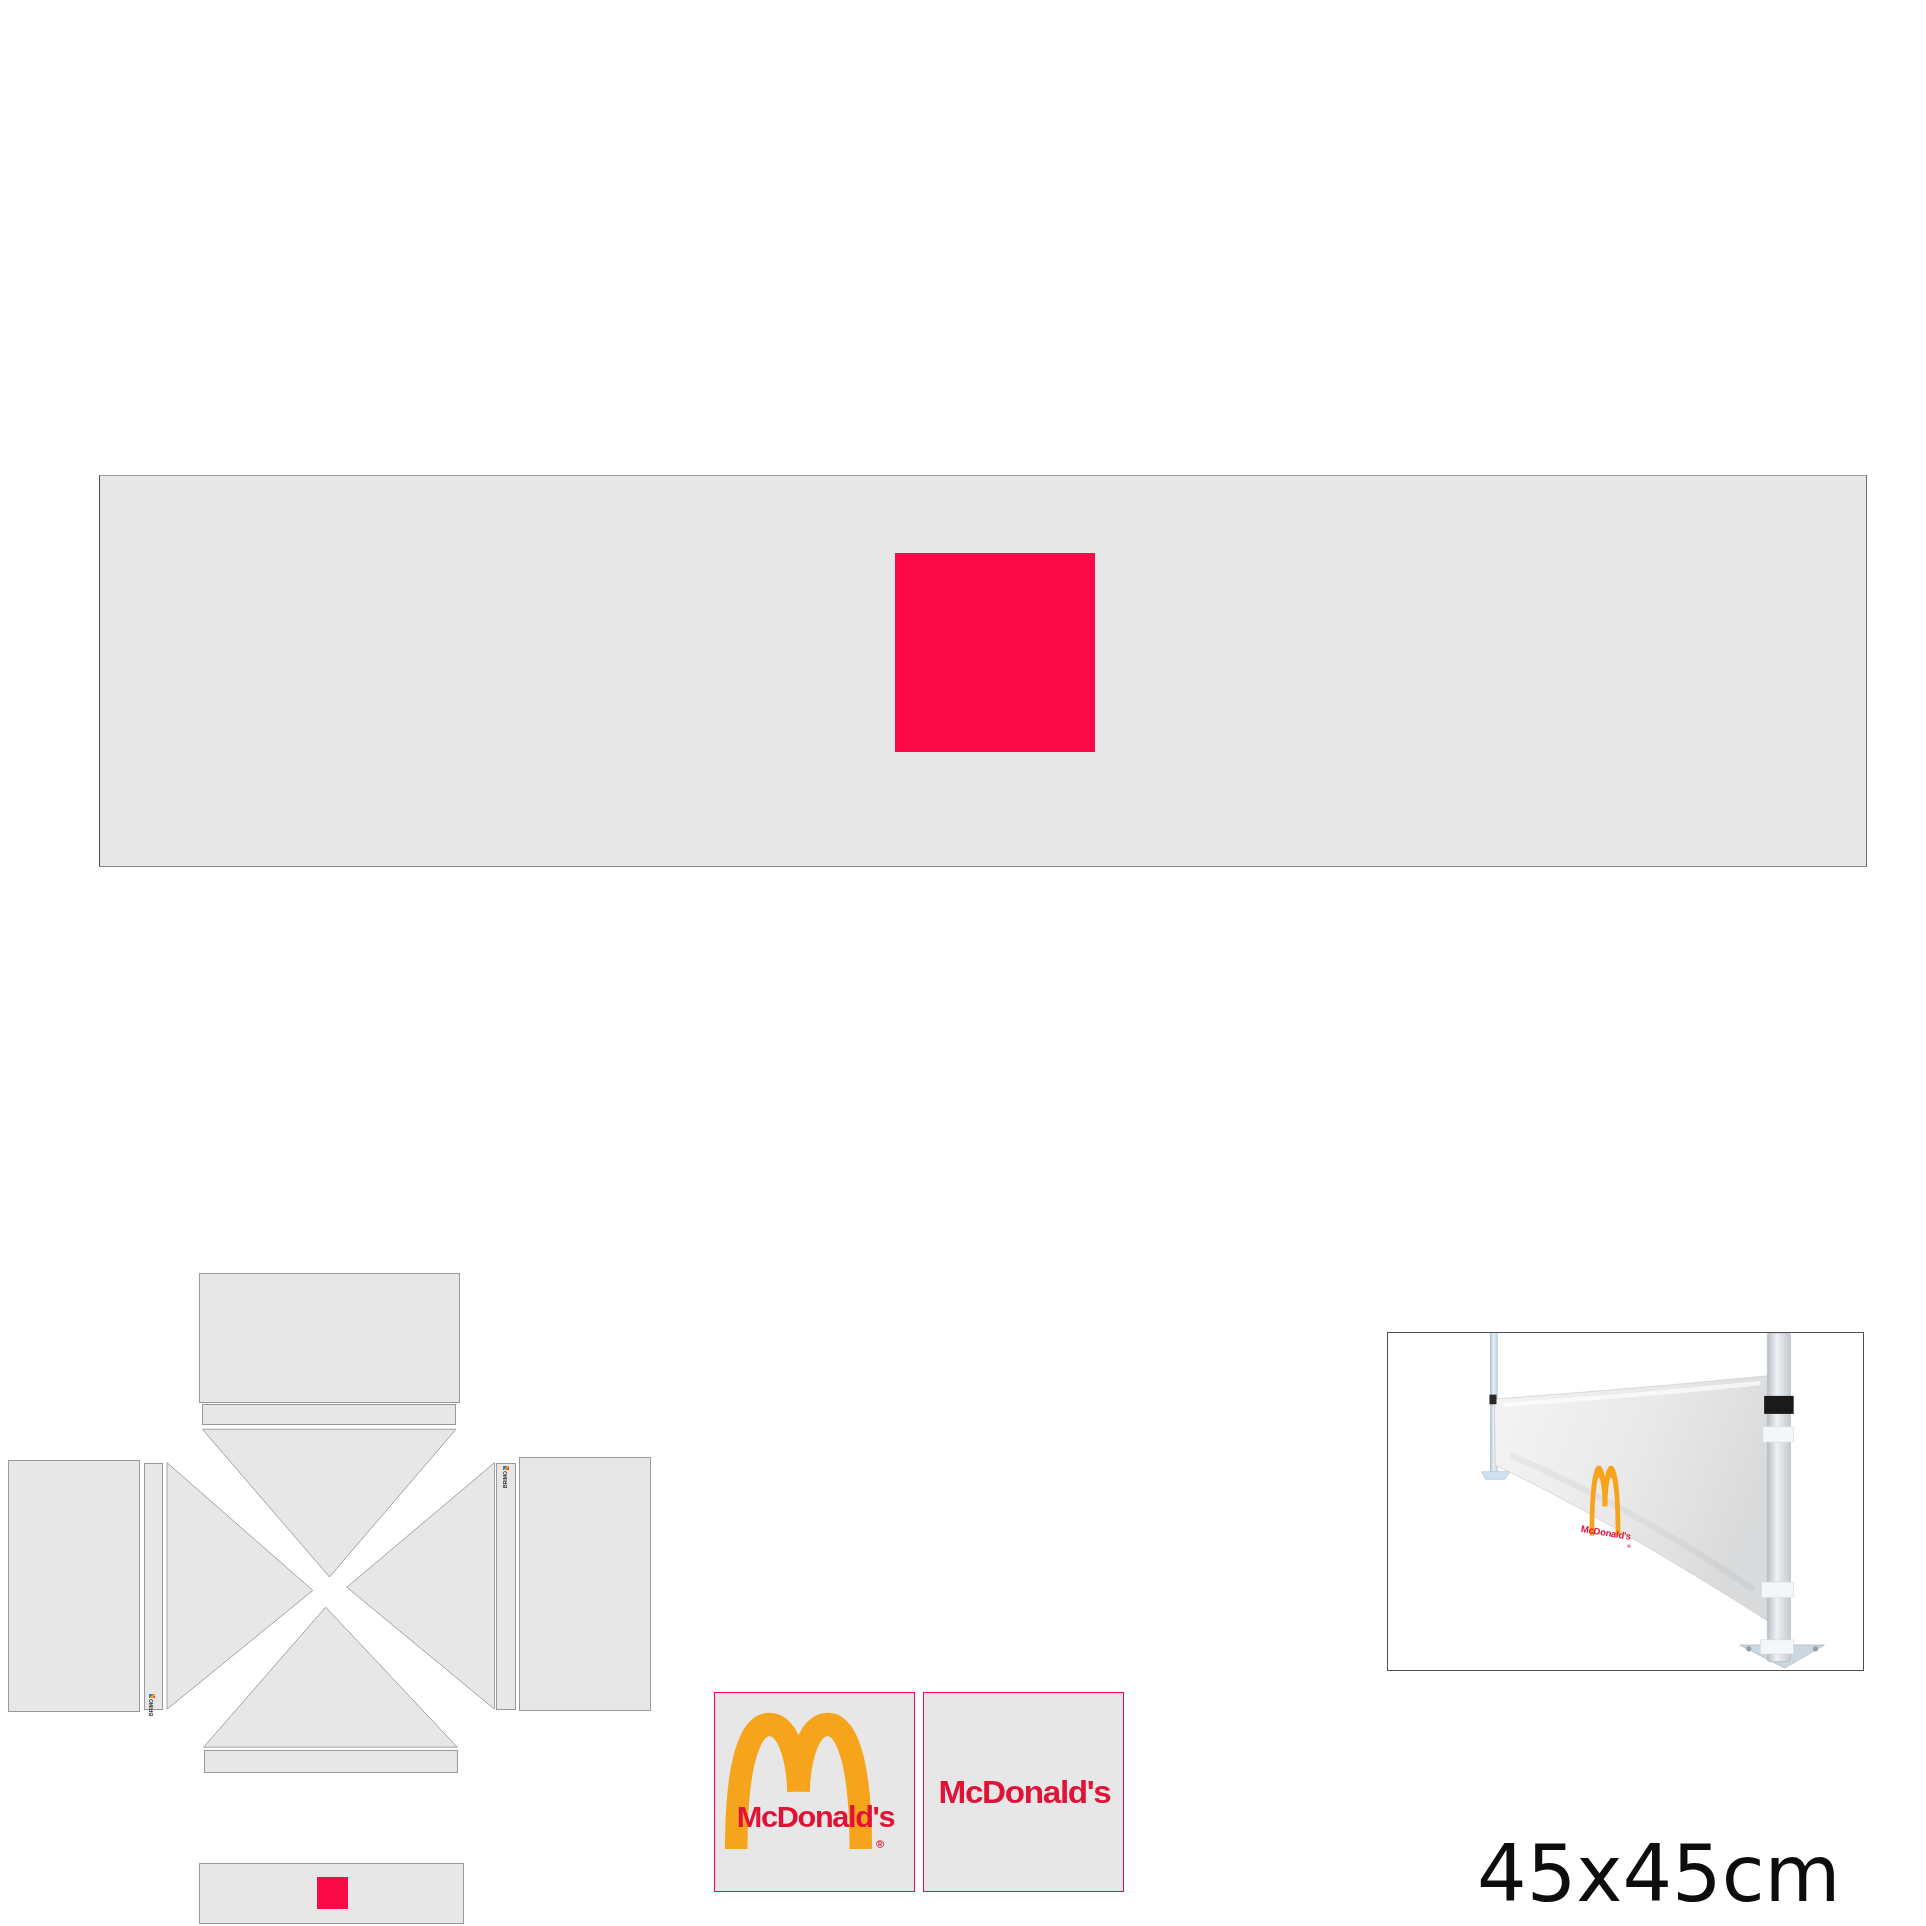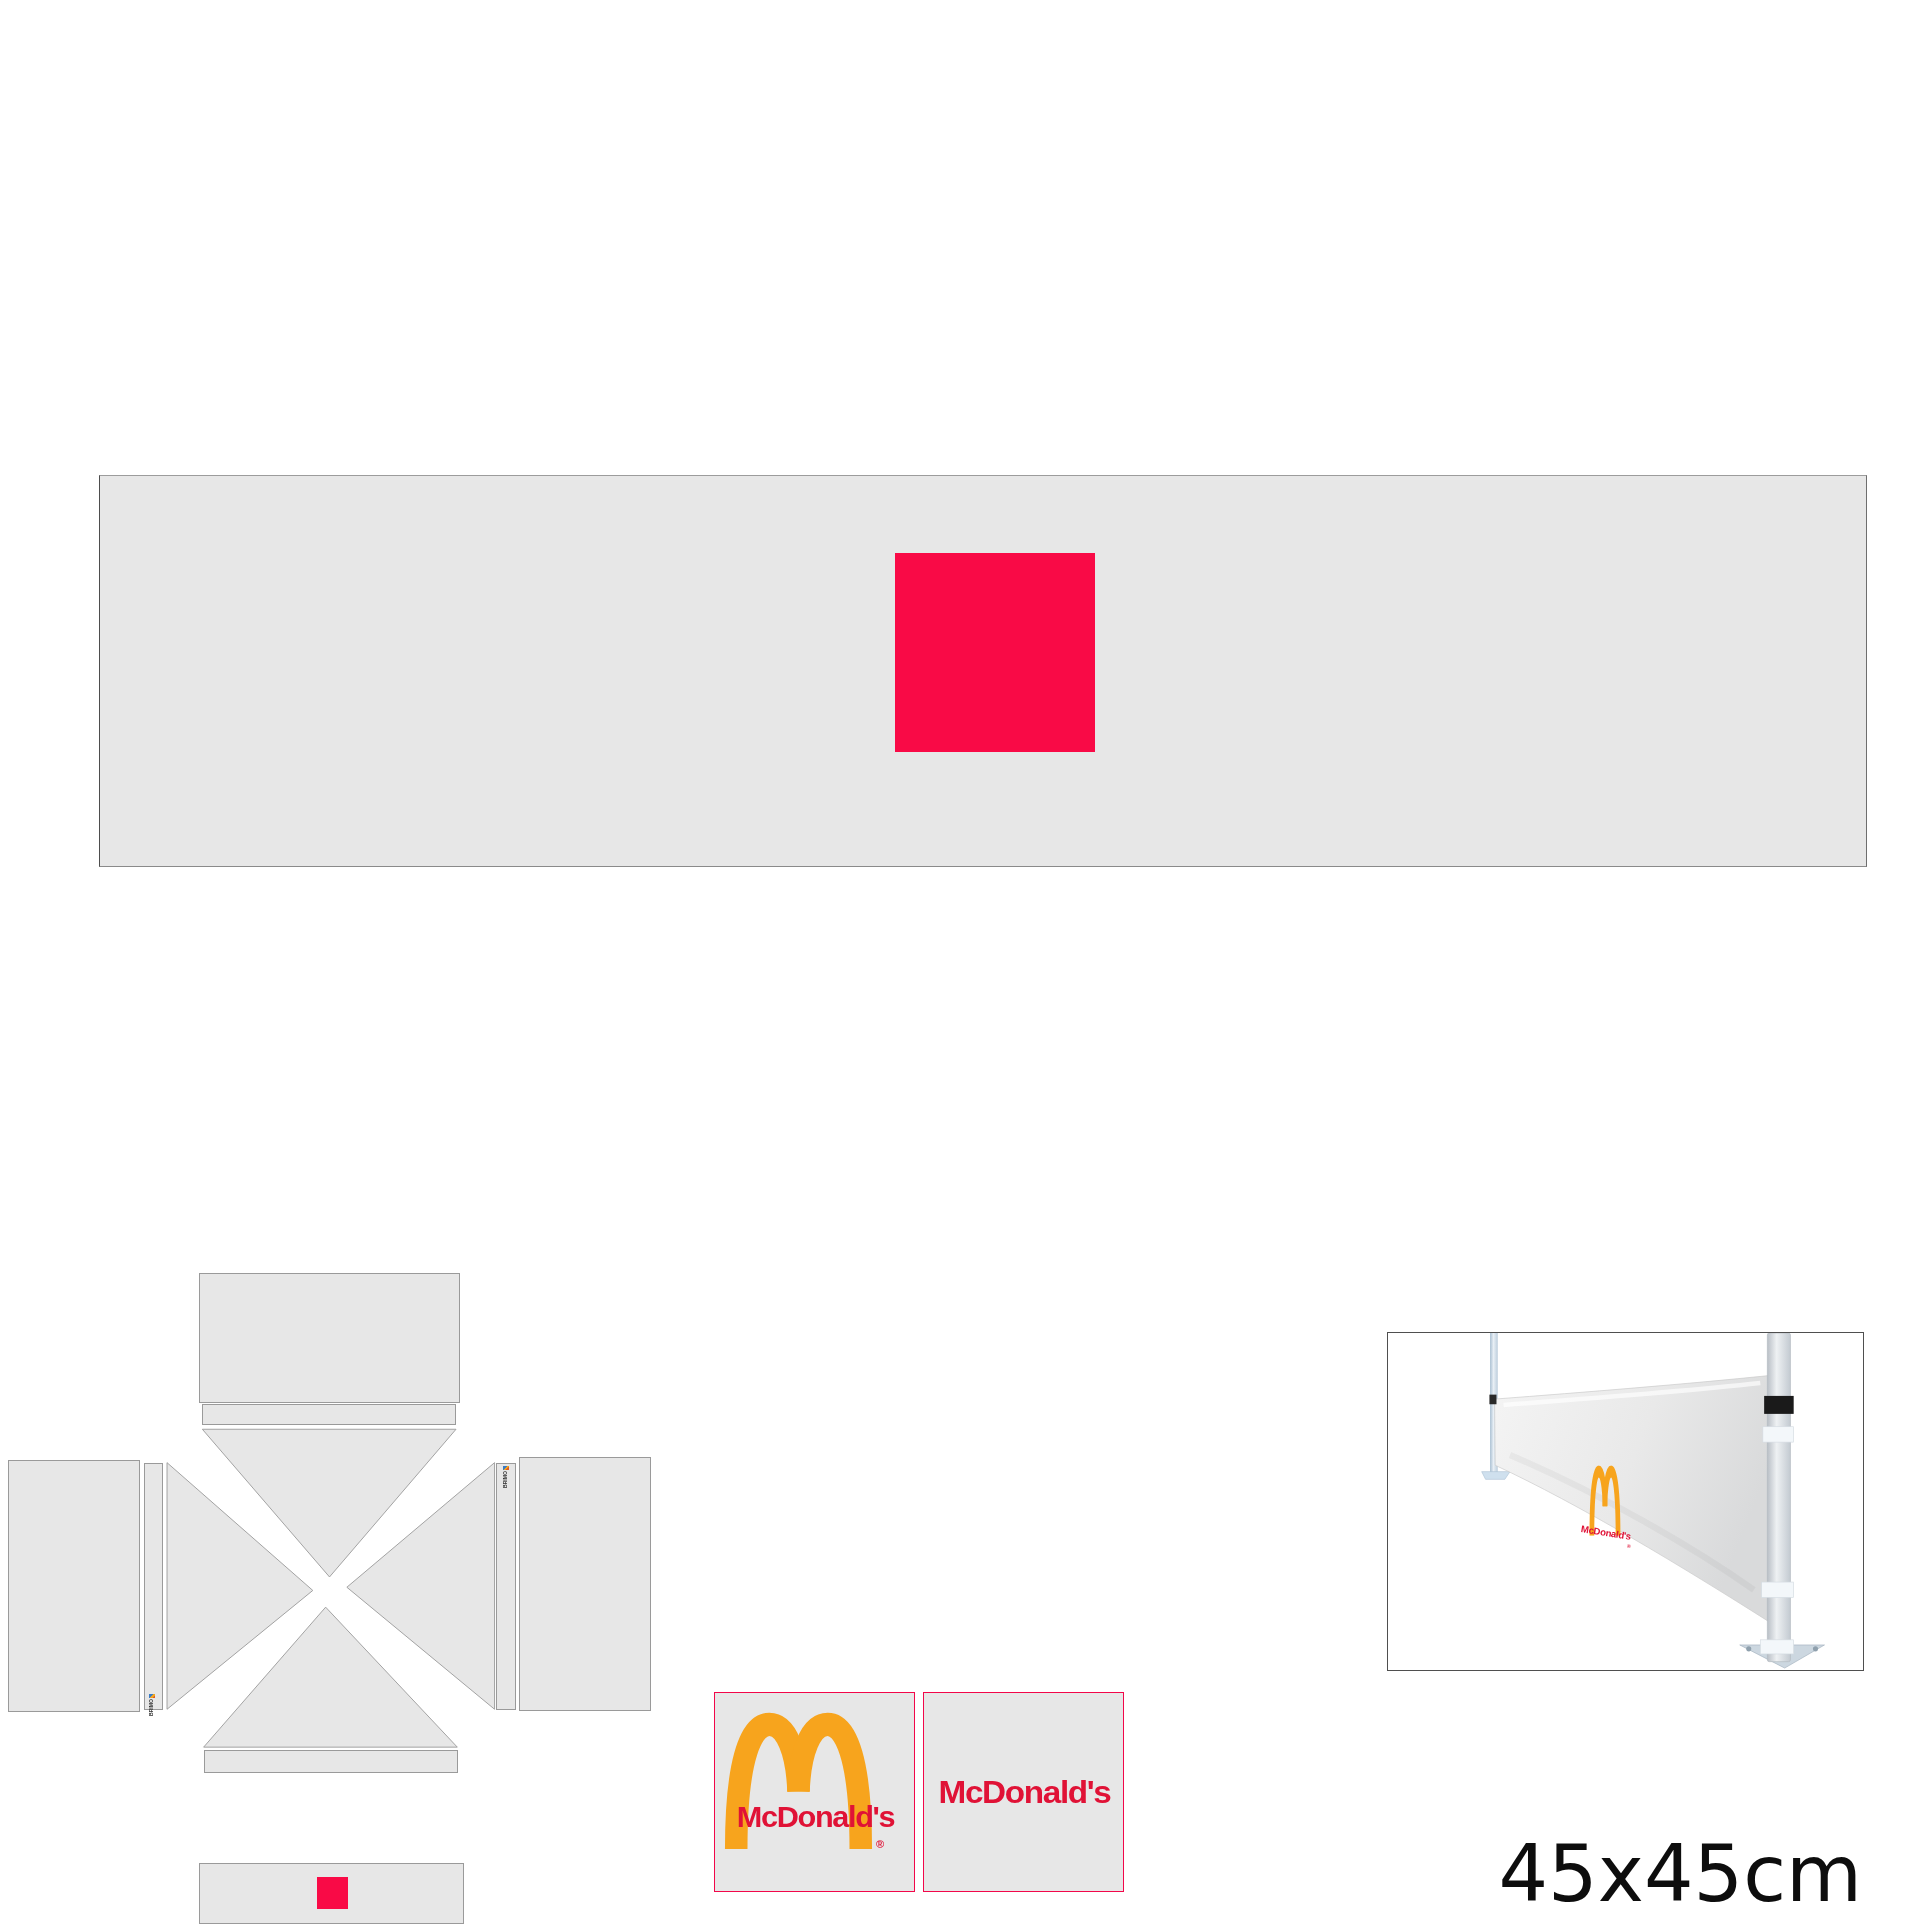--- a/index.html
+++ b/index.html
@@ -48,21 +48,21 @@
             font-weight:bold;font-size:29.5px;letter-spacing:-1.3px;color:#e01236;
             transform:scaleX(1.04);transform-origin:center;white-space:nowrap;}
   .swatch2 .wordmark{top:81px;font-size:32px;}
   .regmark{position:absolute;left:161px;top:145px;font-size:11px;color:#e01236;font-weight:bold;}
 
   
   .photo{left:1387px;top:1332px;width:475px;height:337px;background:#ffffff;
          border:1.3px solid #4f4f4f;box-sizing:content-box;}
 
   
-  .size-label{left:1477px;top:1829px;width:385px;text-align:right;font-size:78px;
+  .size-label{left:1477px;top:1829px;width:385px;text-align:left;font-size:78px;
               color:#0d0d0d;font-family:"DejaVu Sans","Liberation Sans",sans-serif;letter-spacing:0;}
 </style>
 </head>
 <body>
 
 <div>
 
   <div class="abs banner">
     <div class="print-square"></div>
   </div>

